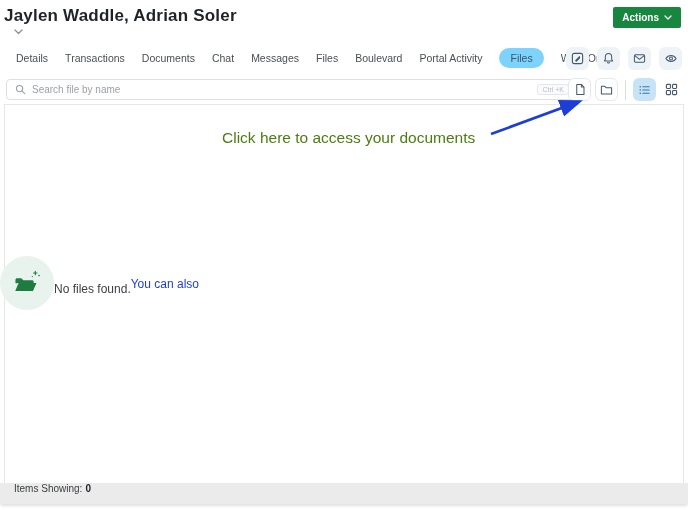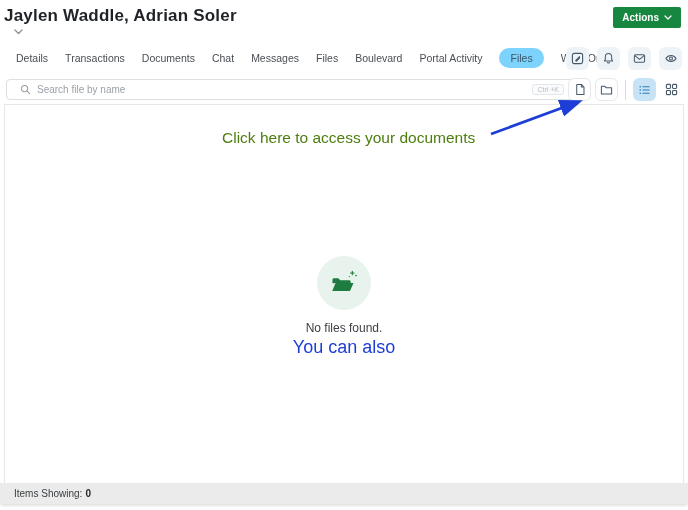--- a/index.html
+++ b/index.html
@@ -54,21 +54,21 @@
     width: 23px; height: 23px; border-radius: 6px;
     background: #eef3f8; border: none; color: #46586A;
     display: flex; align-items: center; justify-content: center;
     cursor: pointer;
   }
 
   
   .search-wrap {
     position: absolute; left: 6px; top: 79px; width: 572px; height: 21px;
     border: 1px solid #dcdfe4; border-radius: 4px; background: #fff;
-    display: flex; align-items: center; gap: 6px; padding: 0 13px;
+    display: flex; align-items: center; gap: 6px; padding: 0 8px;
   }
   .search-wrap .sicon { color: #9ba1a9; display: flex; }
   .search-wrap input {
     flex: 1; border: none; outline: none; font-family: inherit;
     font-size: 10px; color: #333; background: transparent;
   }
   .search-wrap input::placeholder { color: #9ba1a9; }
   .kbd-hint {
     font-size: 7px; color: #b7bdc5; border: 1px solid #e3e6ea;
     border-radius: 3px; padding: 1px 4px; background: #fafbfc; white-space: nowrap;
@@ -96,33 +96,33 @@
   }
 
   .arrow-overlay {
     position: absolute; left: 0; top: 0; width: 688px; height: 510px;
     pointer-events: none;
   }
 
   
   .empty {
     position: absolute; left: 0; right: 0; top: 256px;
-    display: flex; flex-direction: column; align-items: center; text-align: center;
+    display: flex; flex-direction: row; align-items: center; text-align: center;
   }
   .empty-circle {
     width: 54px; height: 54px; border-radius: 50%;
     background: #E9F3ED; display: flex; align-items: center; justify-content: center;
   }
   .empty-msg { margin-top: 11px; font-size: 12px; color: #3b3f45; }
-  .annot-drag { margin-top: 3px; font-size: 18px; line-height: 19.5px; color: #1D3ED6; }
+  .annot-drag { margin-top: 3px; font-size: 12px; line-height: 19.5px; color: #1D3ED6; }
 
   
   .footer-bar {
     position: absolute; left: 0; top: 483px; width: 688px; height: 21px;
-    background: #ebebeb; display: flex; align-items: center; padding-left: 14px;
+    background: #ebebeb; display: flex; padding-left: 14px;
     font-size: 10px; color: #3c4043;
     box-shadow: 0 2px 3px rgba(0,0,0,.12);
     border-radius: 0 0 3px 3px;
   }
   .footer-bar b { margin-left: 3px; color: #1f2327; }
 </style>
 </head>
 <body>
 
 <div class="page-title">Jaylen Waddle, Adrian Soler</div>

